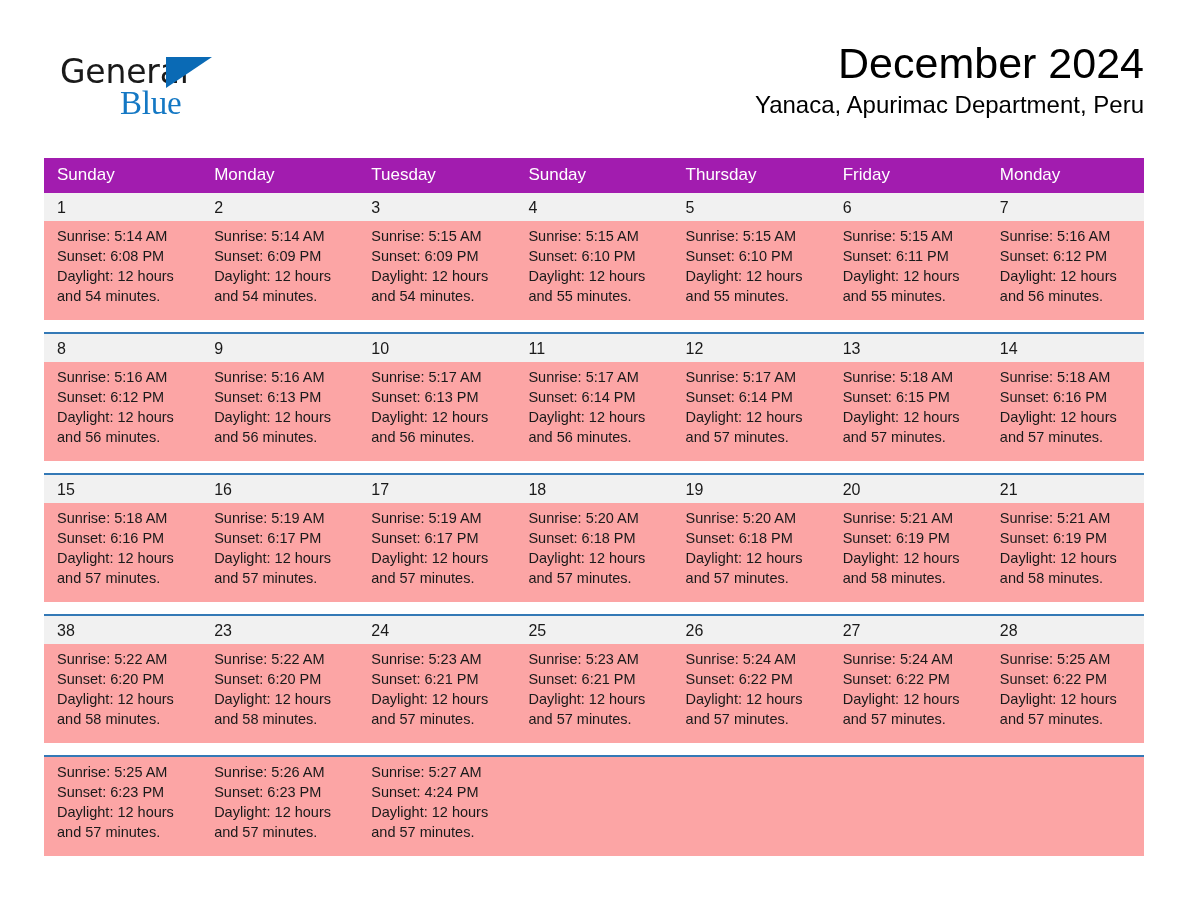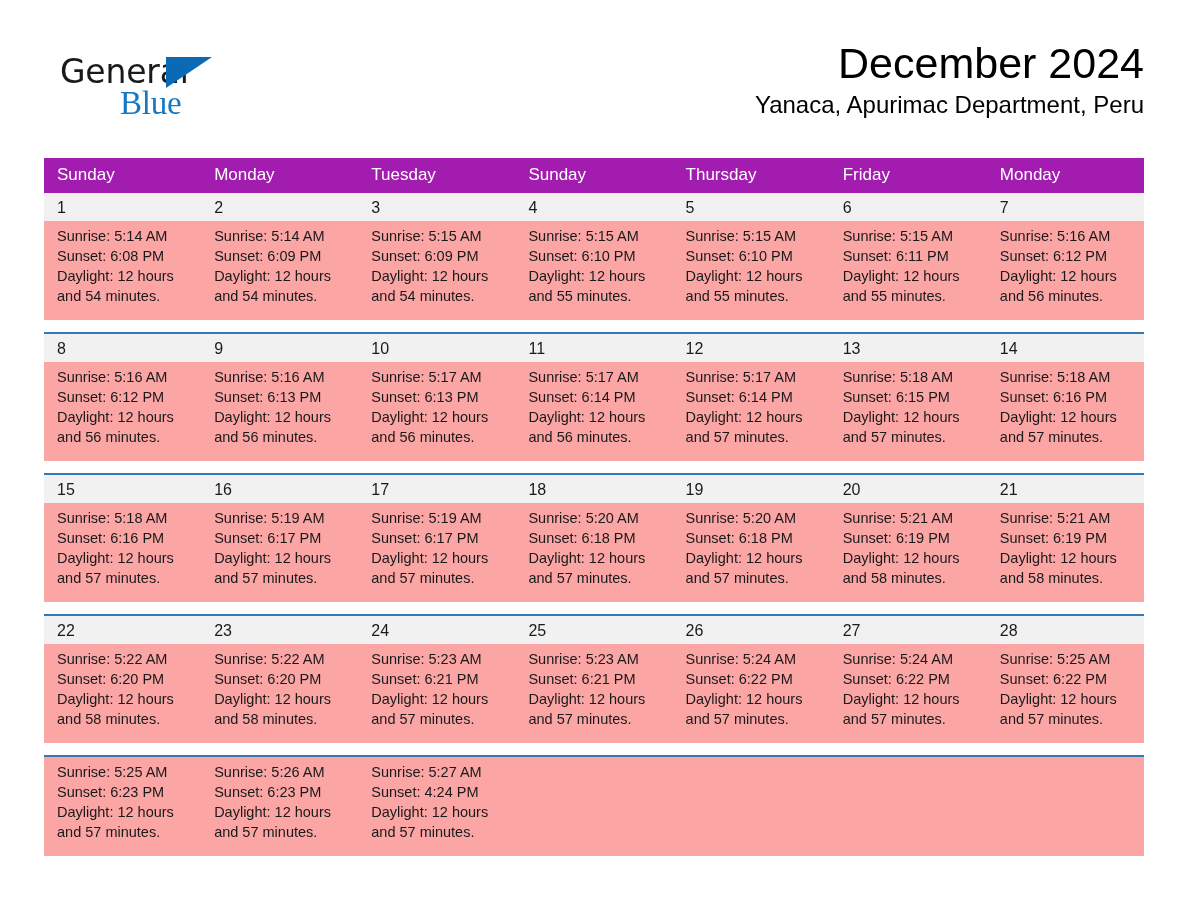--- a/index.html
+++ b/index.html
@@ -356,21 +356,21 @@
             <div class="info-line">Sunset: 6:19 PM</div>
             <div class="info-line">Daylight: 12 hours</div>
             <div class="info-line">and 58 minutes.</div>
           </td>
         </tr>
 
         <tr class="week-sep">
           <td colspan="7"></td>
         </tr>
         <tr>
-          <td class="daynum">22</td>
+          <td class="daynum">38</td>
           <td class="daynum">23</td>
           <td class="daynum">24</td>
           <td class="daynum">25</td>
           <td class="daynum">26</td>
           <td class="daynum">27</td>
           <td class="daynum">28</td>
         </tr>
         <tr>
           <td class="info">
             <div class="info-line">Sunrise: 5:22 AM</div>

